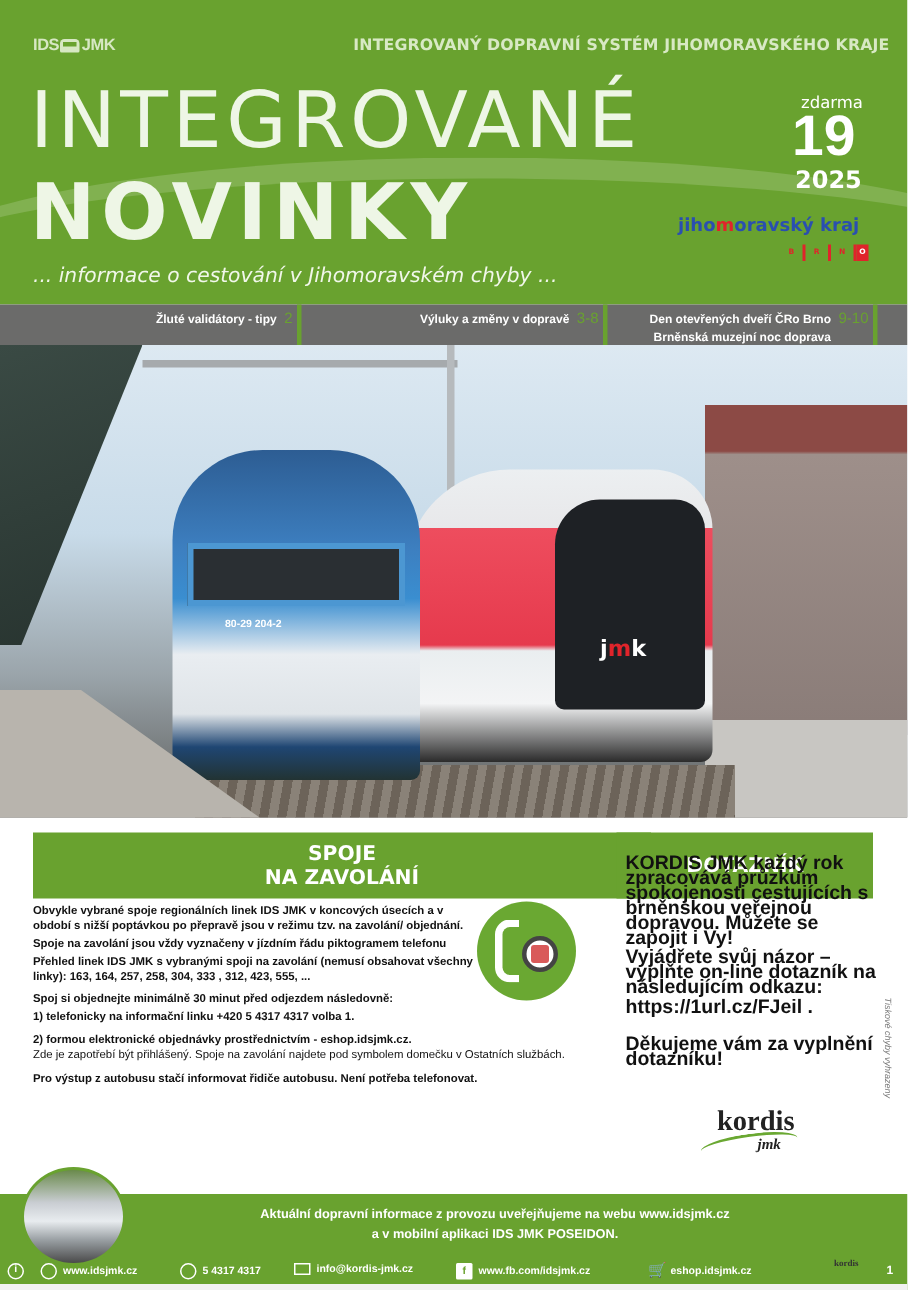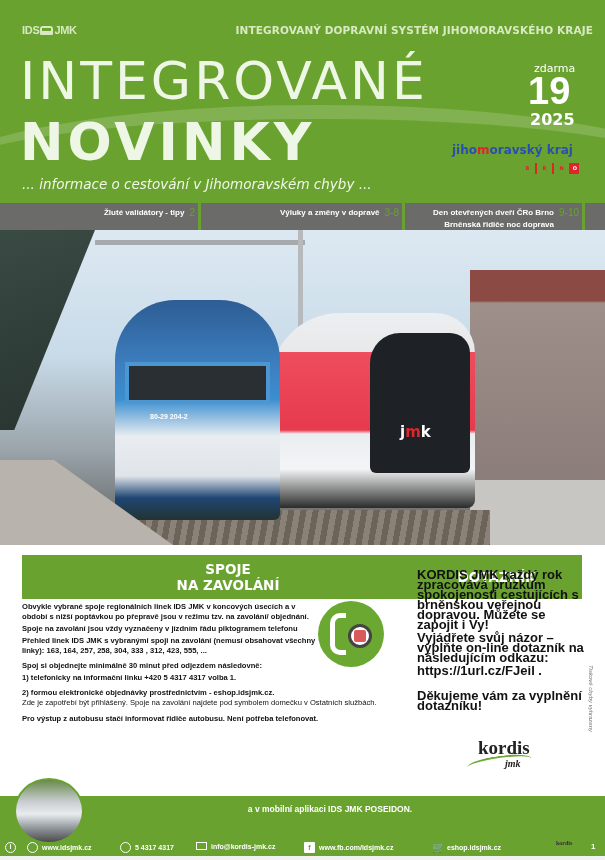--- a/index.html
+++ b/index.html
@@ -100,21 +100,21 @@
 <div class="toc">
   <div class="toc-item" style="width:201px">
     <span class="lbl">Žluté validátory - tipy</span>
     <span class="pg">2</span>
   </div>
   <div class="toc-item" style="width:204px">
     <span class="lbl">Výluky a změny v dopravě</span>
     <span class="pg">3-8</span>
   </div>
   <div class="toc-item" style="width:180px">
-    <span class="lbl"><span>Den otevřených dveří ČRo Brno</span><br><span>Brněnská řidiče noc doprava</span></span>
+    <span class="lbl"><span>Den otevřených dveří ČRo Brno</span><br><span>Brněnská muzejní noc doprava</span></span>
     <span class="pg">9-10</span>
   </div>
 </div>
 
 <div class="photo">
   <div class="building-r"></div>
   <div class="pf-r"></div>
   <div class="gantry"></div>
   <div class="pole"></div>
   <div class="tracks"></div>
@@ -158,20 +158,21 @@
 </div>
 <div class="vert">Tiskové chyby vyhrazeny</div>
 
 <div class="kordis-sw"></div>
 <div class="kordis">kordis</div>
 <div class="kordis-sub">jmk</div>
 
 <div class="foot"></div>
 <div class="foot-busimg"></div>
 <div class="foot-msg">
+  <div><span>Aktuální dopravní informace z provozu uveřejňujeme na webu </span><span class="u">www.idsjmk.cz</span></div>
   <div>a v mobilní aplikaci IDS JMK POSEIDON.</div>
 </div>
 <div class="foot-links">
   <div class="fl" style="left:5px">
       <span class="ic">i</span>
     </div>
   <div class="fl" style="left:27px">
       <span class="ic"></span>
       <span>www.idsjmk.cz</span>
     </div>

